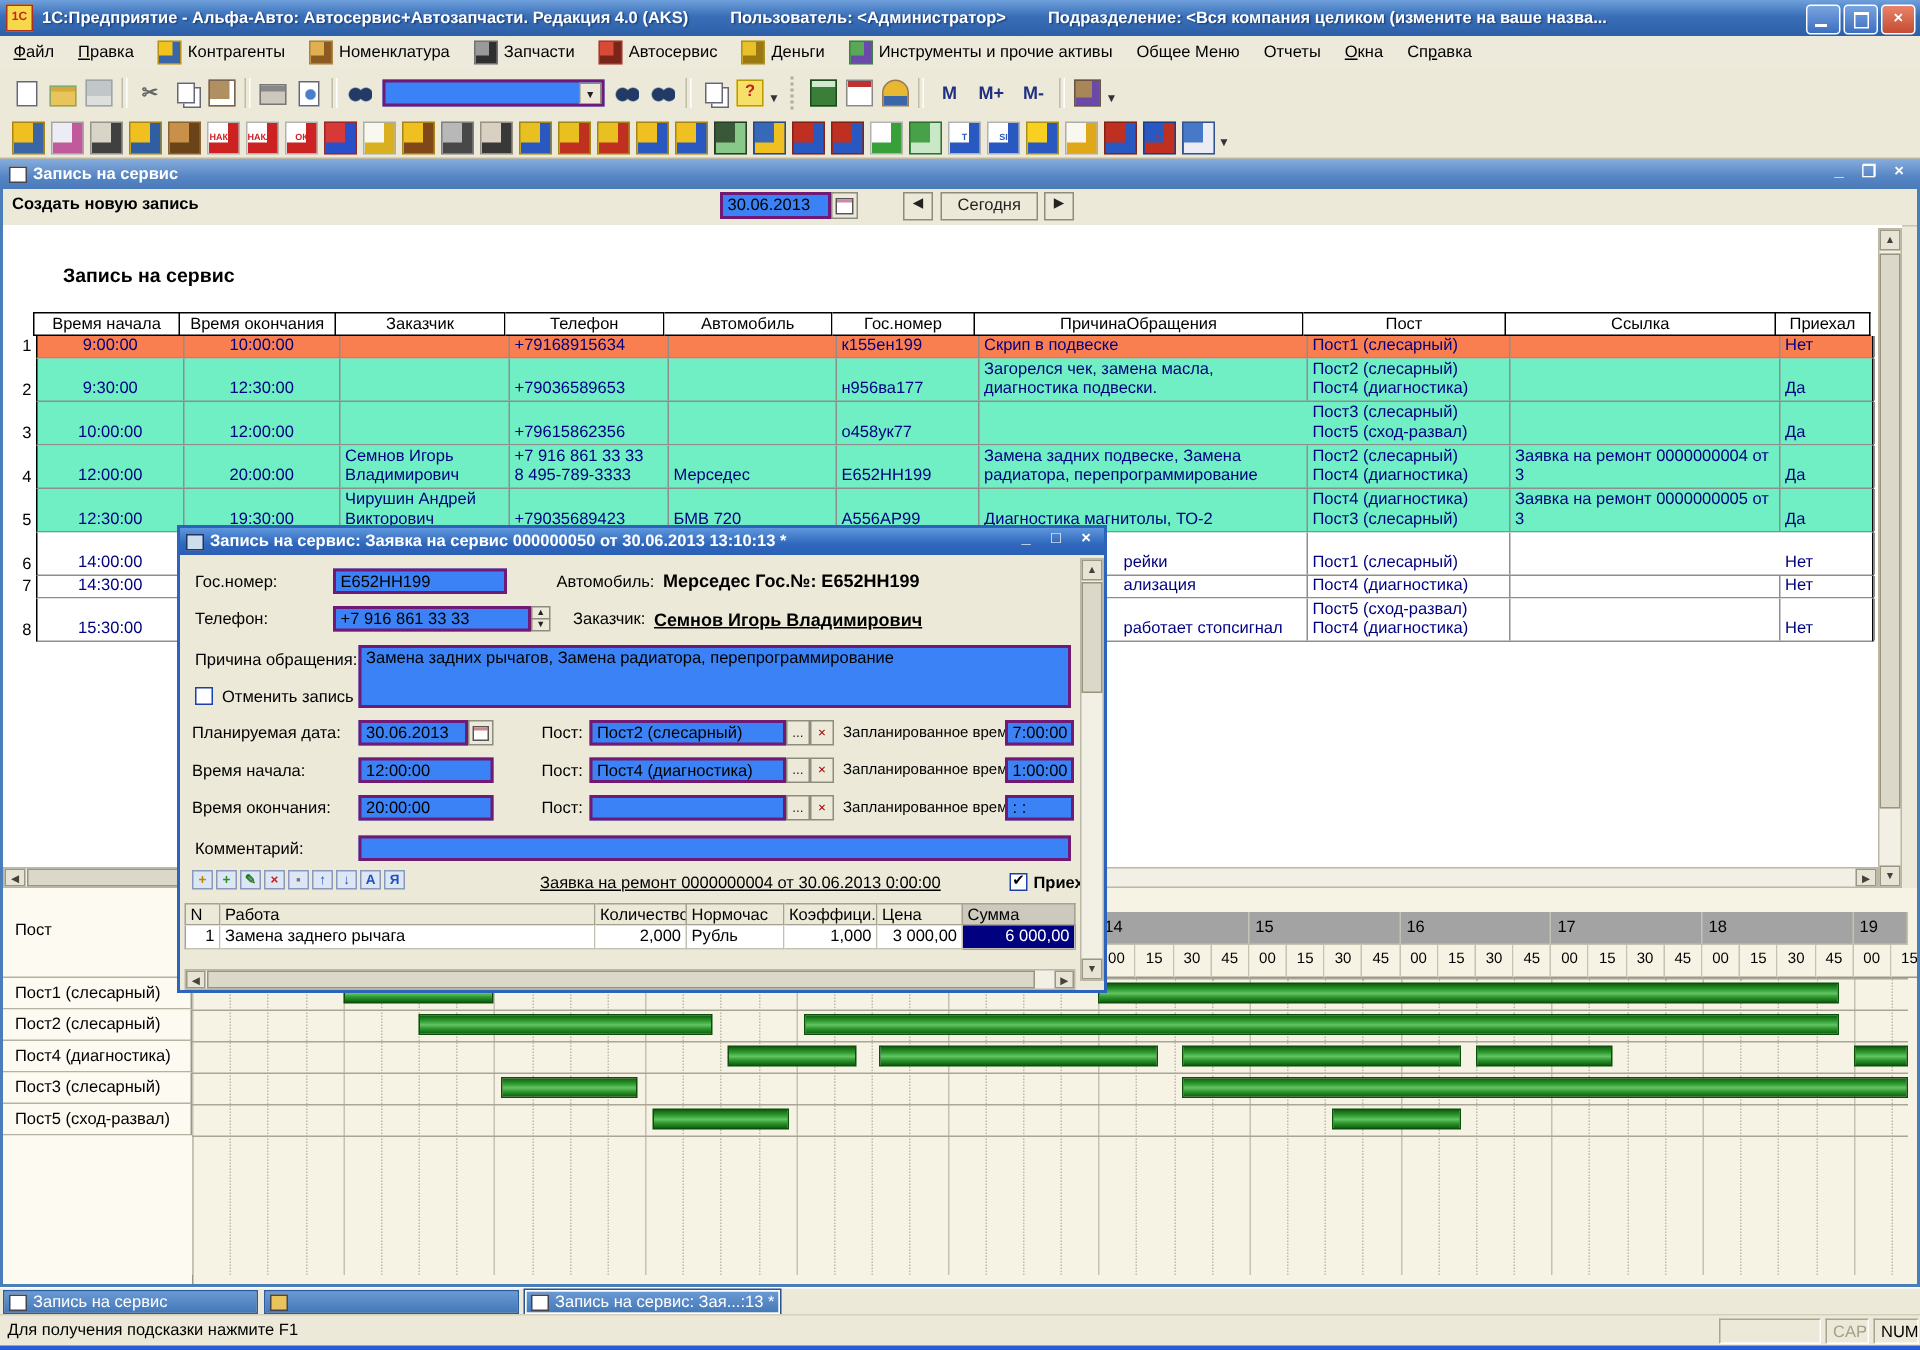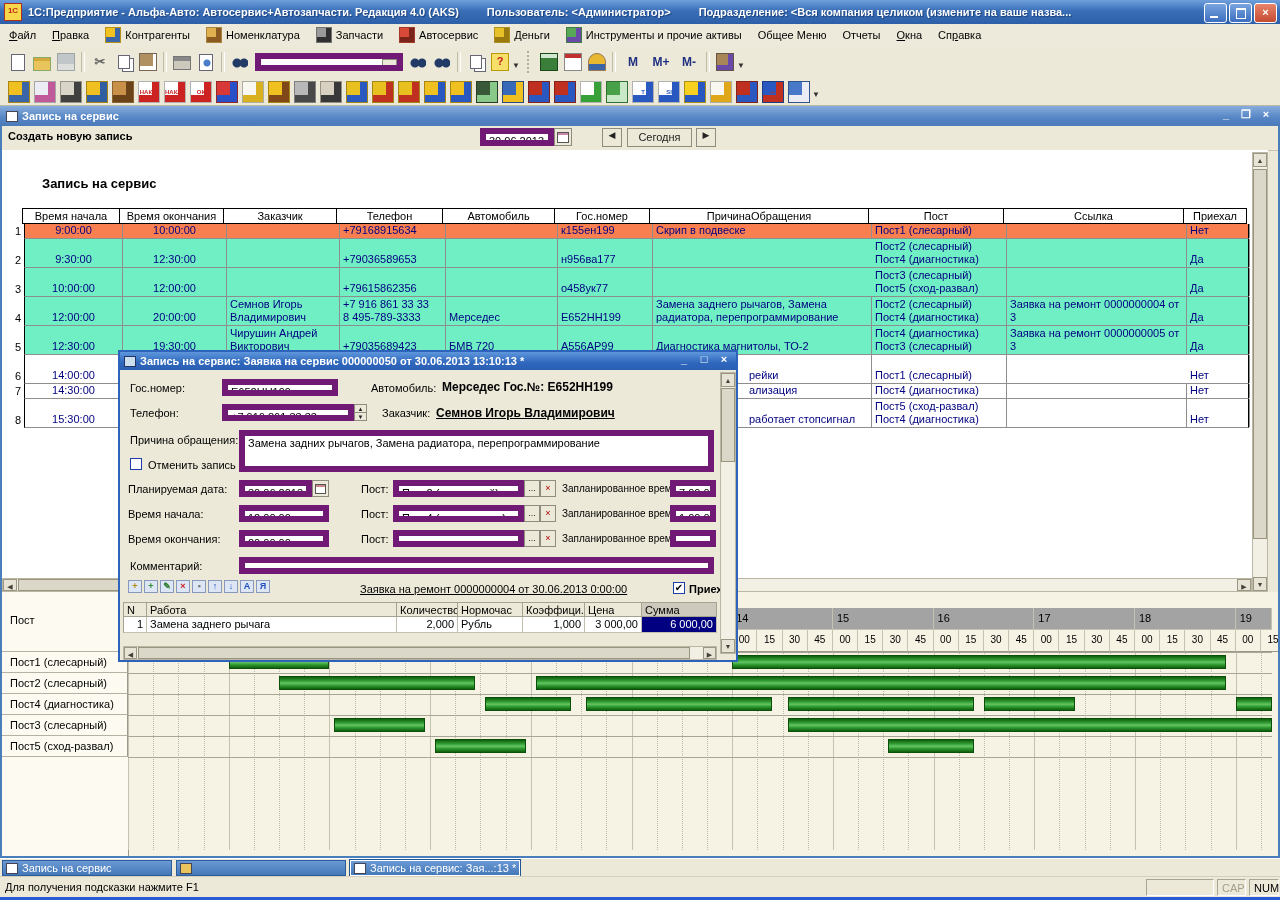--- a/index.html
+++ b/index.html
@@ -68,21 +68,21 @@
   .g-vline{position:absolute;width:0;border-left:1px dotted #BDBAAA}
   .g-rline{position:absolute;height:0;border-top:1px solid #A9A696}
   .g-bar{position:absolute;height:14px;border:1px solid #0B4F0B;box-sizing:border-box;
     background:linear-gradient(180deg,#0F5F0F,#2F9A2F 30%,#63C463 52%,#2F9A2F 72%,#0F5F0F)}
   
   #dialog{left:118px;top:350px;width:620px;height:312px;background:#ECE9D8;border:2px solid #2E63BC;box-sizing:border-box;z-index:50}
   #dlg-title{position:absolute;left:0;top:0;width:616px;height:18px;
     background:linear-gradient(180deg,#5E97DC 0%,#2F67BC 60%,#2A5FB4 100%);
     color:#fff;font-weight:bold;display:flex;align-items:center;padding-left:4px;box-sizing:border-box;white-space:nowrap;overflow:hidden}
   .dlbl{position:absolute;white-space:nowrap}
-  .dfield{position:absolute;background:#ffffff;border:6px solid #701a75;box-sizing:border-box;padding:1px 3px;
+  .dfield{position:absolute;background:#3b82f6;border:2px solid #701a75;box-sizing:border-box;padding:1px 3px;
     line-height:13px;white-space:nowrap;overflow:hidden}
   .dbtn{position:absolute;background:#ECE9D8;border:1px solid #8E8C7E;box-sizing:border-box;text-align:center;
     font-size:9px;line-height:13px;color:#222}
   .chk{position:absolute;width:12px;height:12px;background:#fff;border:1px solid #1C3FAA;box-sizing:border-box;
     font-size:10px;line-height:10px;text-align:center;color:#000}
   .wt-h{position:absolute;background:#ECE9D8;border-right:1px solid #A6A292;border-bottom:1px solid #A6A292;border-top:1px solid #A6A292;
     box-sizing:border-box;padding:1px 3px;overflow:hidden;white-space:nowrap;height:15px}
   .wt-c{position:absolute;background:#fff;border-right:1px solid #C4C0B0;border-bottom:1px solid #C4C0B0;
     box-sizing:border-box;padding:1px 3px;overflow:hidden;white-space:nowrap;height:16px}
   .mini-ic{position:absolute;width:14px;height:13px;background:#DCE6F5;border:1px solid #8899BB;box-sizing:border-box;
@@ -315,20 +315,22 @@
         <div class="bcell" style="left: 1162px; width: 63px;">Нет</div>
       </div>
       <div style="position: absolute; left: 4px; top: 104px; width: 15px; text-align: right;">2</div>
       <div class="trow" style="top: 89px; height: 29px; background: rgb(112, 238, 196);">
         <div class="bcell center" style="left: 0px; width: 98px;">9:30:00</div>
         <div class="bcell center" style="left: 98px; width: 104px;">12:30:00</div>
         <div class="bcell" style="left: 202px; width: 113px;"></div>
         <div class="bcell" style="left: 315px; width: 106px;">+79036589653</div>
         <div class="bcell" style="left: 421px; width: 112px;"></div>
         <div class="bcell" style="left: 533px; width: 95px;">н956ва177</div>
+        <div class="bcell" style="left: 628px; width: 219px;">Загорелся чек, замена масла,
+диагностика подвески.</div>
         <div class="bcell" style="left: 847px; width: 135px;">Пост2 (слесарный)
 Пост4 (диагностика)</div>
         <div class="bcell" style="left: 982px; width: 180px;"></div>
         <div class="bcell" style="left: 1162px; width: 63px;">Да</div>
       </div>
       <div style="position: absolute; left: 4px; top: 133px; width: 15px; text-align: right;">3</div>
       <div class="trow" style="top: 118px; height: 29px; background: rgb(112, 238, 196);">
         <div class="bcell center" style="left: 0px; width: 98px;">10:00:00</div>
         <div class="bcell center" style="left: 98px; width: 104px;">12:00:00</div>
         <div class="bcell" style="left: 202px; width: 113px;"></div>
@@ -343,21 +345,21 @@
       <div style="position: absolute; left: 4px; top: 162px; width: 15px; text-align: right;">4</div>
       <div class="trow" style="top: 147px; height: 29px; background: rgb(112, 238, 196);">
         <div class="bcell center" style="left: 0px; width: 98px;">12:00:00</div>
         <div class="bcell center" style="left: 98px; width: 104px;">20:00:00</div>
         <div class="bcell" style="left: 202px; width: 113px;">Семнов Игорь
 Владимирович</div>
         <div class="bcell" style="left: 315px; width: 106px;">+7 916 861 33 33
 8 495-789-3333</div>
         <div class="bcell" style="left: 421px; width: 112px;">Мерседес</div>
         <div class="bcell" style="left: 533px; width: 95px;">Е652НН199</div>
-        <div class="bcell" style="left: 628px; width: 219px;">Замена заднего рычагов, Замена
+        <div class="bcell" style="left: 628px; width: 219px;">Замена задних подвеске, Замена
 радиатора, перепрограммирование</div>
         <div class="bcell" style="left: 847px; width: 135px;">Пост2 (слесарный)
 Пост4 (диагностика)</div>
         <div class="bcell" style="left: 982px; width: 180px;">Заявка на ремонт 0000000004 от 3</div>
         <div class="bcell" style="left: 1162px; width: 63px;">Да</div>
       </div>
       <div style="position: absolute; left: 4px; top: 191px; width: 15px; text-align: right;">5</div>
       <div class="trow" style="top: 176px; height: 29px; background: rgb(112, 238, 196);">
         <div class="bcell center" style="left: 0px; width: 98px;">12:30:00</div>
         <div class="bcell center" style="left: 98px; width: 104px;">19:30:00</div>

